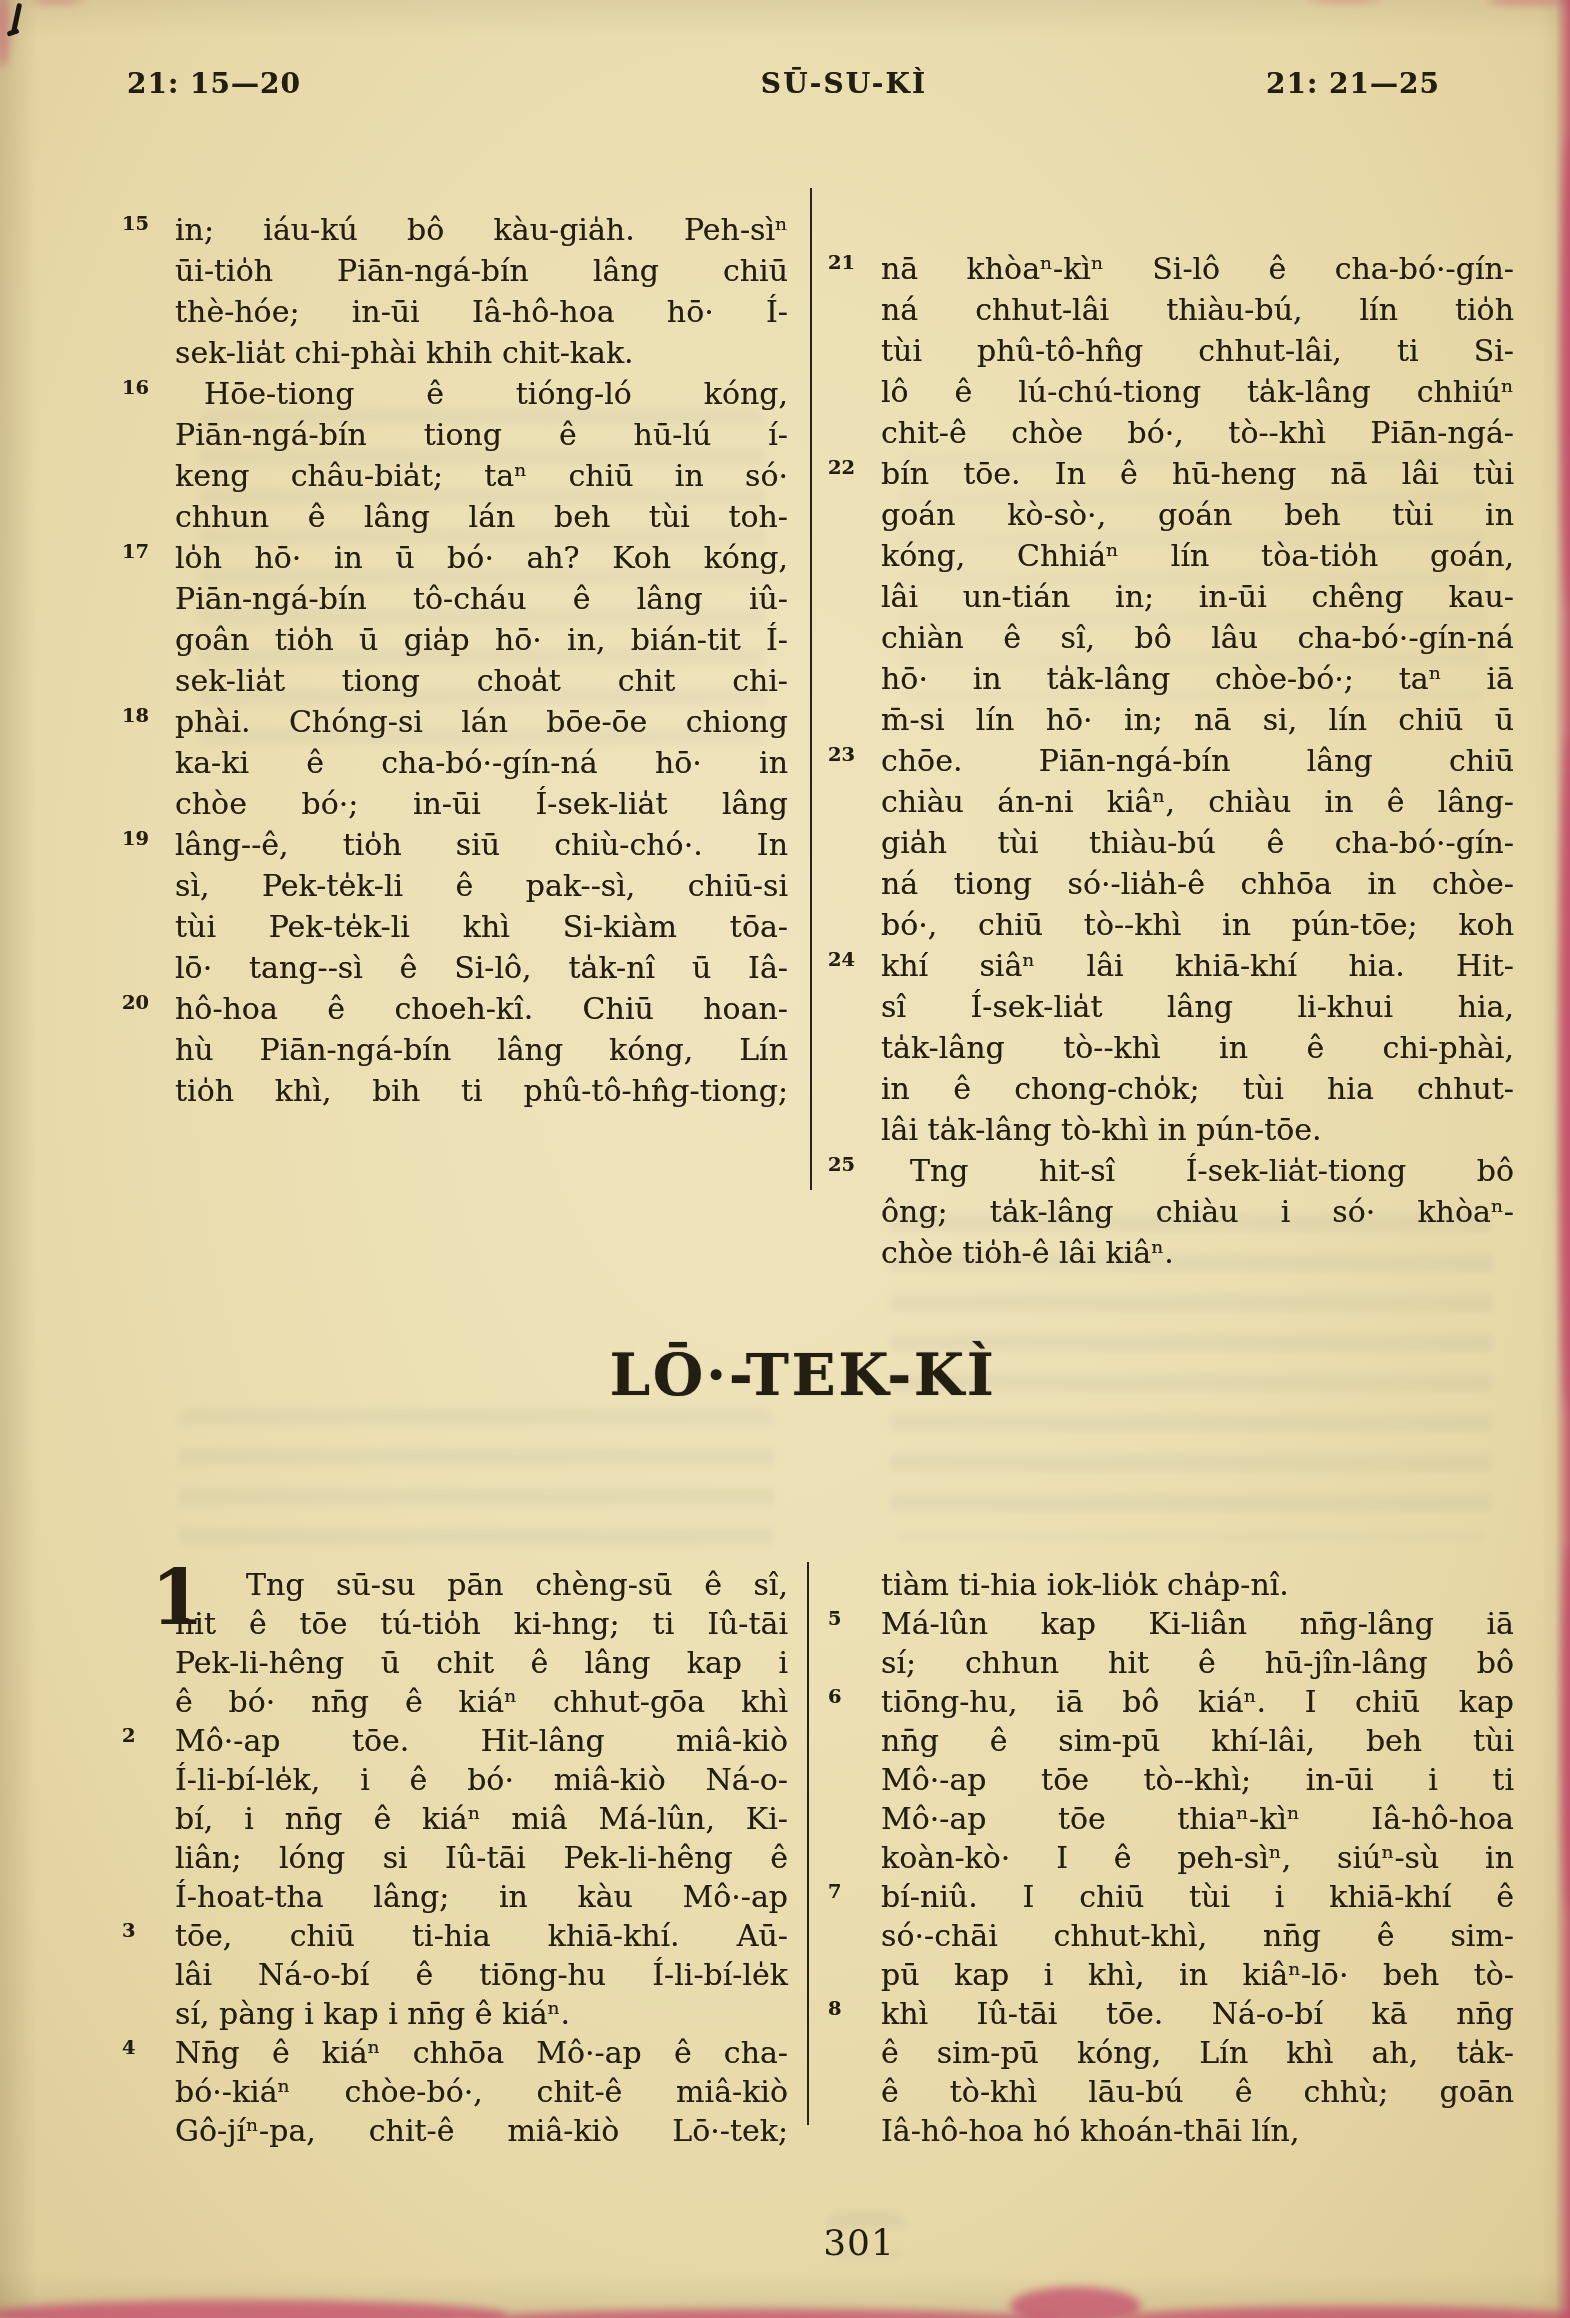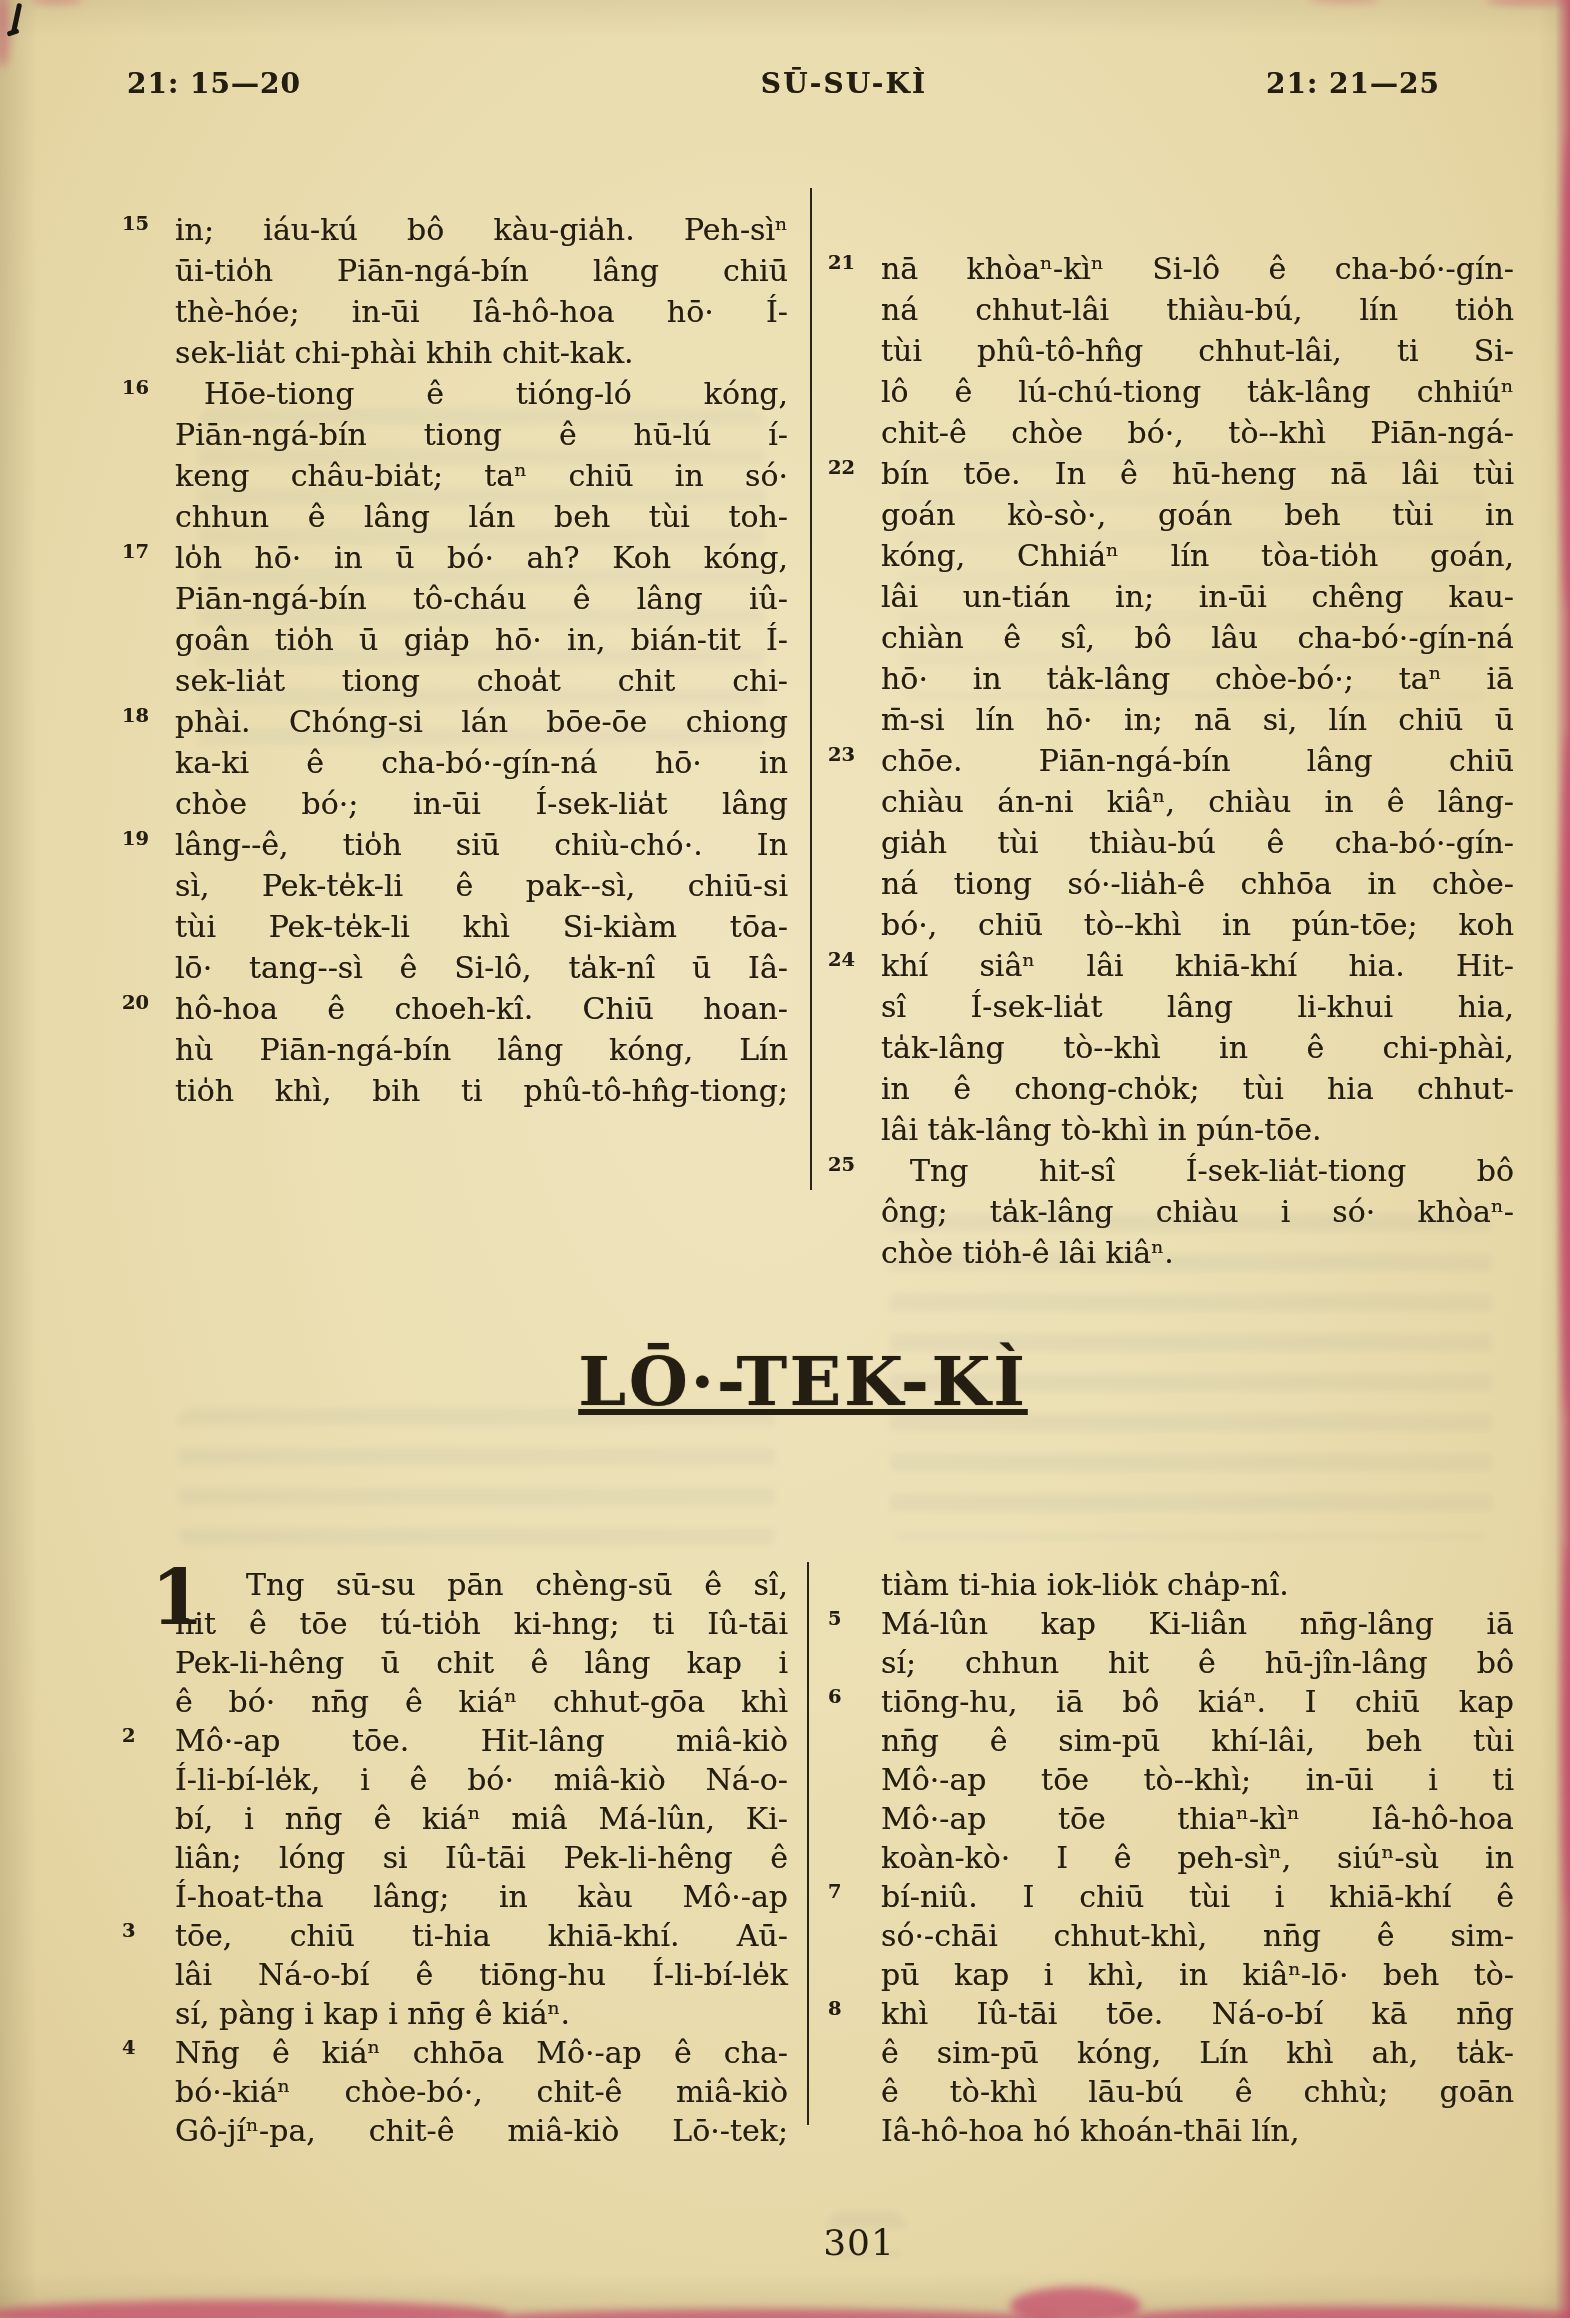--- a/index.html
+++ b/index.html
@@ -29,22 +29,22 @@
         font-size:19.4px;font-weight:bold;top:3.1px;line-height:normal;text-indent:0;}
   .vnum.drop{font-size:76px;line-height:63px;top:1px;left:-24px;width:42px;text-align:left;}
   #col-j-left{left:175px;top:209px;width:613px;}
   #col-j-right{left:881px;top:209px;width:633px;margin-top:39px;}
   #col-r-left{left:175px;top:1565px;width:613px;}
   #col-r-right{left:881px;top:1565px;width:633px;}
   .divider{position:absolute;width:1.6px;background:#2a2318;}
   #divider-judges{left:810px;top:188px;height:1002px;}
   #divider-ruth{left:807px;top:1562px;height:563px;}
   #section-title{position:absolute;top:1341px;left:803px;transform:translateX(-50%);
-     font-size:68px;font-weight:bold;letter-spacing:2.6px;white-space:nowrap;
-     text-shadow:0 0 1px rgba(40,30,15,.5);text-decoration:underline;}
+     font-size:58px;font-weight:bold;letter-spacing:2.6px;white-space:nowrap;
+     text-shadow:0 0 1px rgba(40,30,15,.5);}
   #page-number{position:absolute;top:2222px;left:859px;transform:translateX(-50%);
      font-size:36px;letter-spacing:1px;}
   .ghost{position:absolute;filter:blur(3.1px);opacity:.33;border-radius:15.7px;
      background:repeating-linear-gradient(180deg, rgba(125,138,130,.20) 0 16.7px, rgba(0,0,0,0) 16.7px 40px);}
   .stain{position:absolute;background:rgba(197,76,110,.75);filter:blur(4.2px);border-radius:50%;}
   #stain-right-band{position:absolute;right:0;top:0;width:14.7px;height:2319px;
      background:linear-gradient(to left, rgba(190,70,102,.8), rgba(190,70,102,0));}
   #ink-mark{position:absolute;left:13.6px;top:3.1px;width:4.7px;height:31px;background:#191510;
      transform:rotate(12deg);border-radius:2.1px;}
   #ink-mark2{position:absolute;left:7.3px;top:30px;width:11.5px;height:4.7px;background:#191510;

